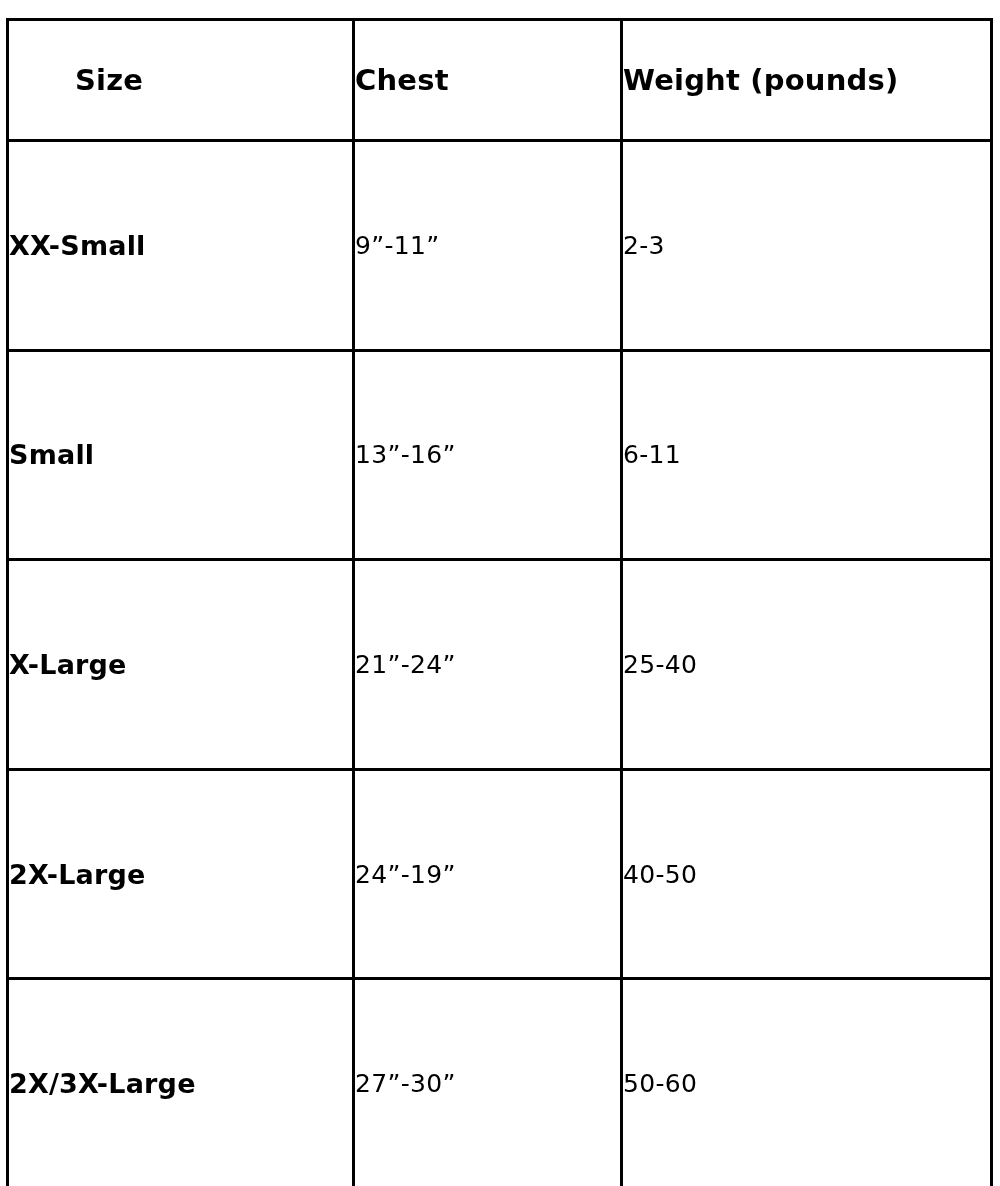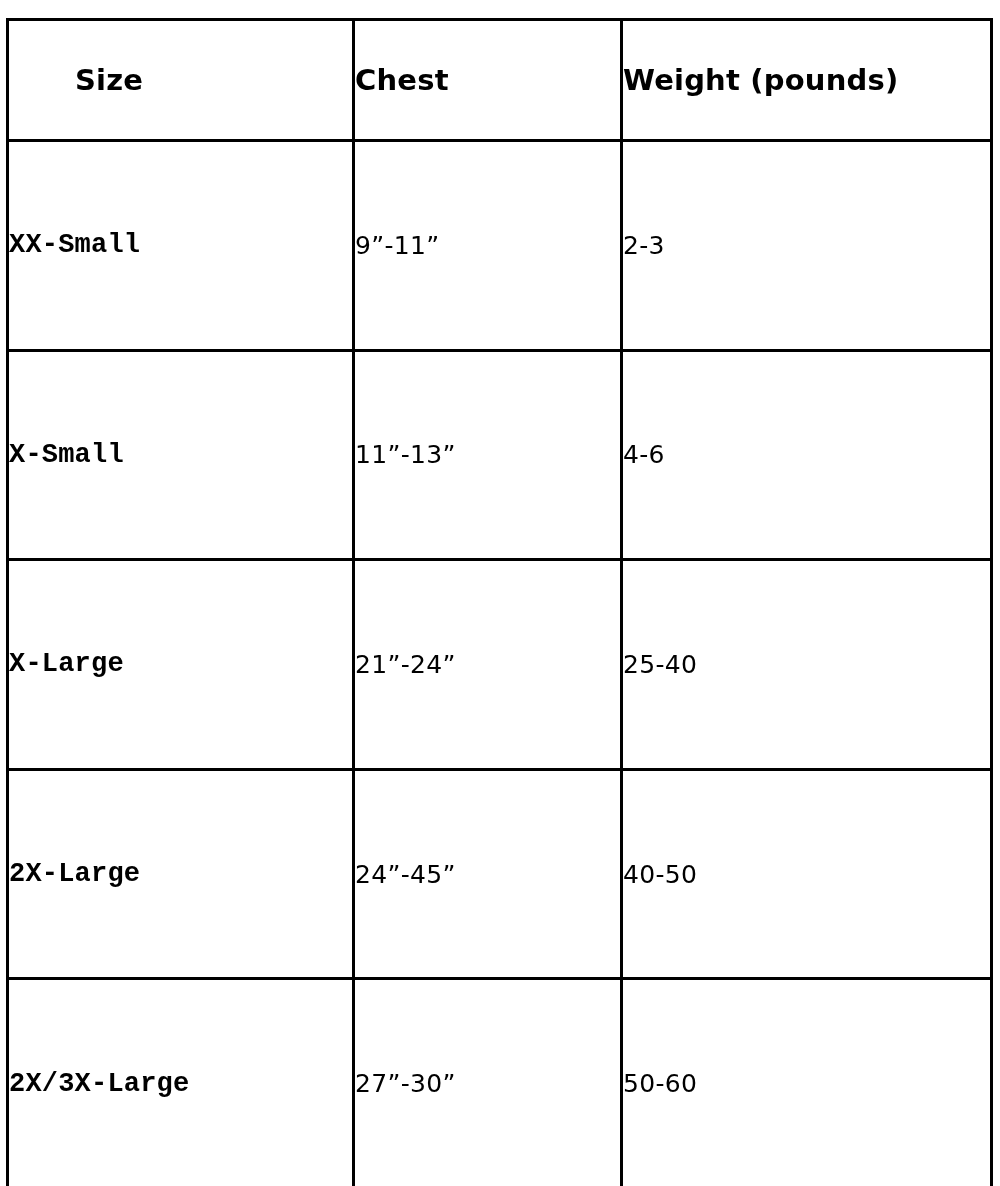--- a/index.html
+++ b/index.html
@@ -49,21 +49,20 @@
     padding-left: 66px;
   }
   tbody tr { height: 117px; }
 
   td.cell-size {
     text-align: left;
     padding-left: 48px;
     font-weight: bold;
     font-size: 27px;
     letter-spacing: 0.2px;
-    font-family: Liberation Mono, monospace;
   }
   td.cell-chest,
   td.cell-weight {
     text-align: left;
     font-weight: normal;
     font-size: 25px;
     letter-spacing: 0.3px;
   }
 </style>
 </head>
@@ -83,32 +82,32 @@
         <th>Weight (pounds)</th>
       </tr>
     </thead>
     <tbody>
       <tr>
         <td class="cell-size">XX-Small</td>
         <td class="cell-chest">9”-11”</td>
         <td class="cell-weight">2-3</td>
       </tr>
       <tr>
-        <td class="cell-size">X-Small</td>
-        <td class="cell-chest">11”-13”</td>
-        <td class="cell-weight">4-6</td>
+        <td class="cell-size">Small</td>
+        <td class="cell-chest">13”-16”</td>
+        <td class="cell-weight">6-11</td>
       </tr>
       <tr>
         <td class="cell-size">X-Large</td>
         <td class="cell-chest">21”-24”</td>
         <td class="cell-weight">25-40</td>
       </tr>
       <tr>
         <td class="cell-size">2X-Large</td>
-        <td class="cell-chest">24”-45”</td>
+        <td class="cell-chest">24”-19”</td>
         <td class="cell-weight">40-50</td>
       </tr>
       <tr>
         <td class="cell-size">2X/3X-Large</td>
         <td class="cell-chest">27”-30”</td>
         <td class="cell-weight">50-60</td>
       </tr>
     </tbody>
   </table>
 </div>

